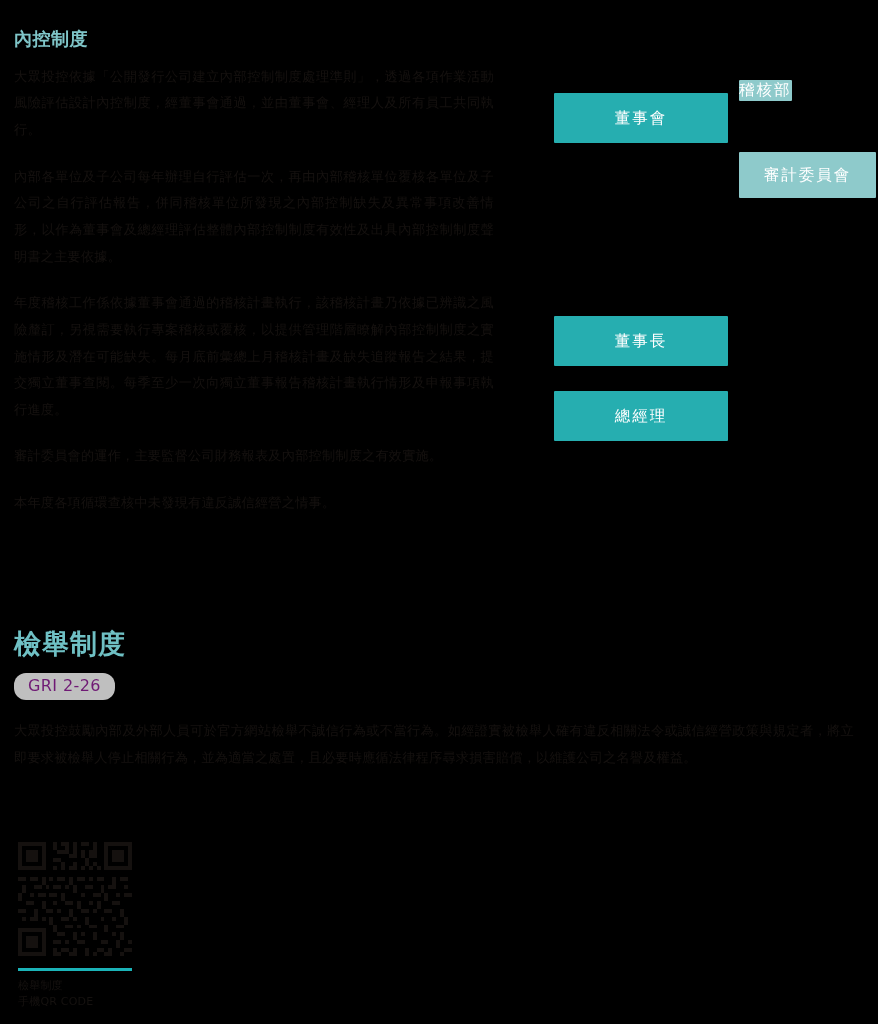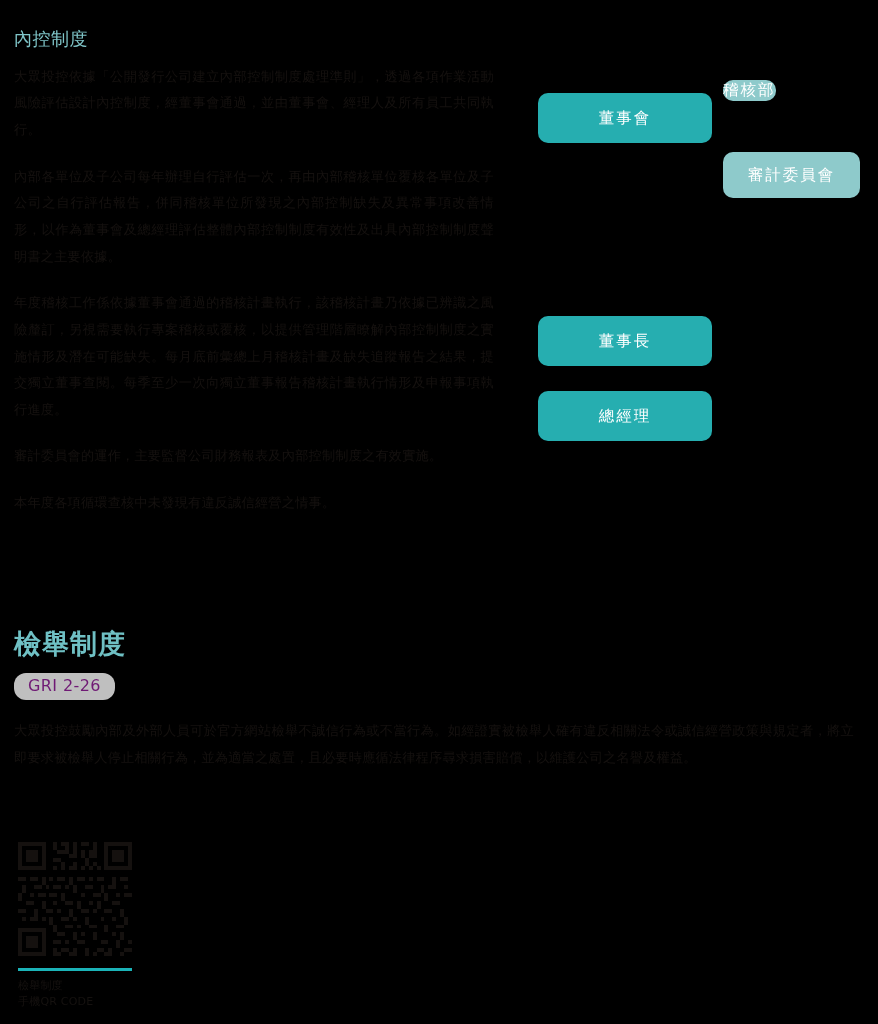--- a/index.html
+++ b/index.html
@@ -19,21 +19,21 @@
   
   .left-col {
     position: absolute;
     left: 14px;
     top: 28px;
     width: 480px;
   }
 
   .section-heading-sm {
     font-size: 18px;
-    font-weight: normal;
+    font-weight: bold;
     color: #7FC5C8;
     letter-spacing: 0.5px;
     line-height: 1.2;
     margin: 0 0 14px 0;
   }
 
   .body-par {
     font-size: 13.2px;
     line-height: 2.02;
     color: #15110f;
@@ -106,28 +106,29 @@
   
   .org-chart {
     position: absolute;
     left: 520px;
     top: 80px;
     width: 358px;
     height: 375px;
   }
   .node {
     position: absolute;
-    border-radius: 10px;
+    border-radius: 1px;
     display: flex;
     align-items: center;
     justify-content: center;
     color: #ffffff;
     font-size: 15.5px;
     letter-spacing: 2px;
     box-sizing: border-box;
+    margin-left: 16px;
   }
   .node.primary   { background: #26AEB0; }
   .node.secondary { background: #8ECACB; }
 
   .n-board    { left: 18px;  top: 13px;  width: 174px; height: 50px; align-items: center; }
   .n-chairman { left: 18px;  top: 236px; width: 174px; height: 50px; }
   .n-gm       { left: 18px;  top: 311px; width: 174px; height: 50px; }
   .n-audit-c  { left: 203px; top: 72px;  width: 137px; height: 46px; }
   .n-audit-d  { left: 203px; top": 0;    }
   .n-audit-d  { left: 203px; top: 162px; width: 137px; height: 46px; }

